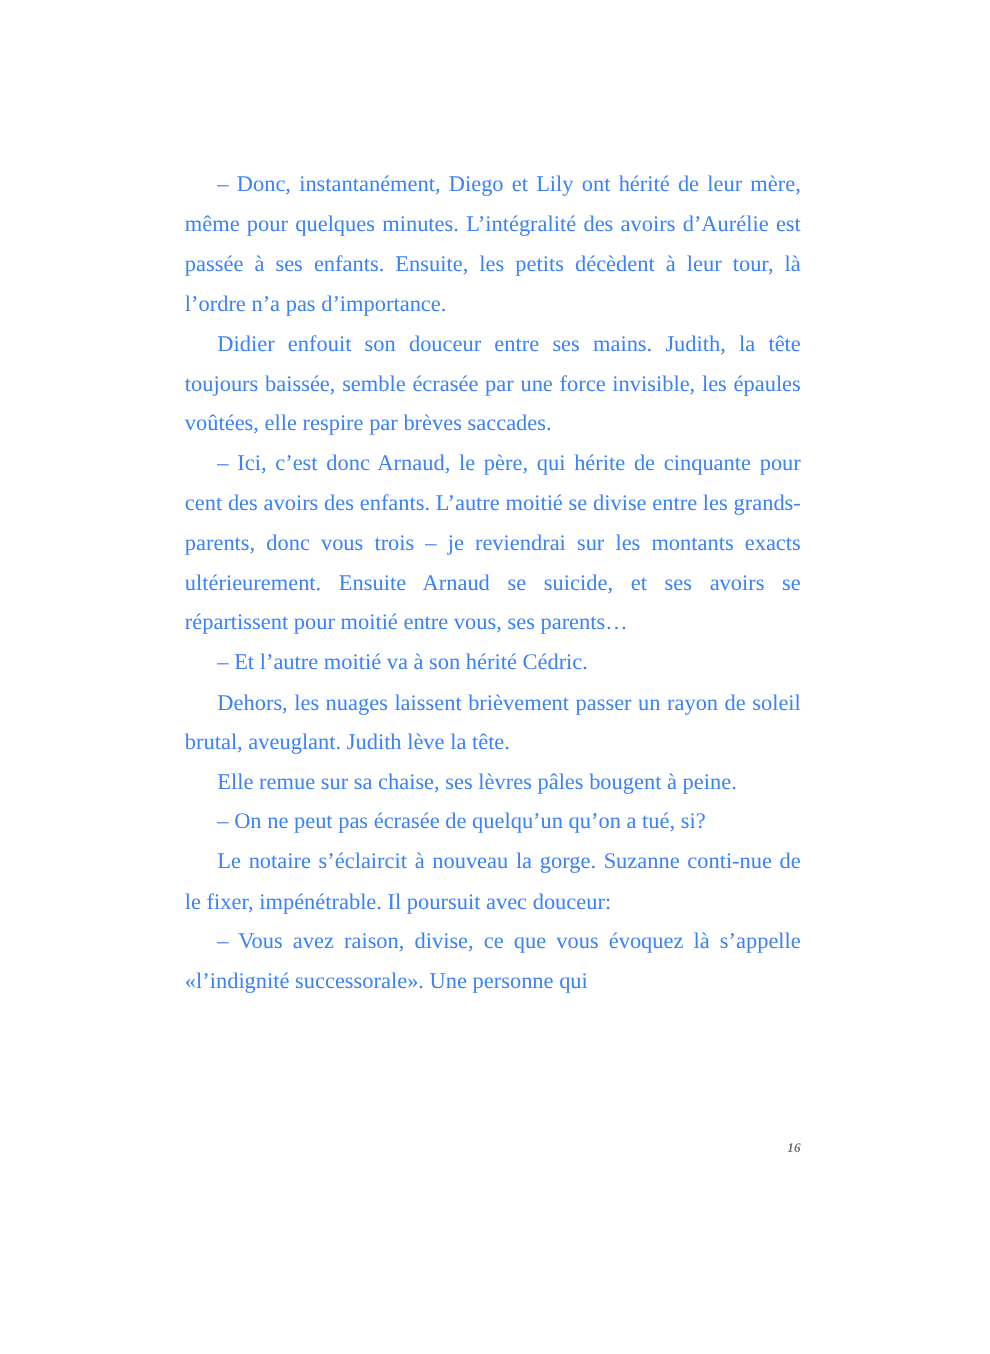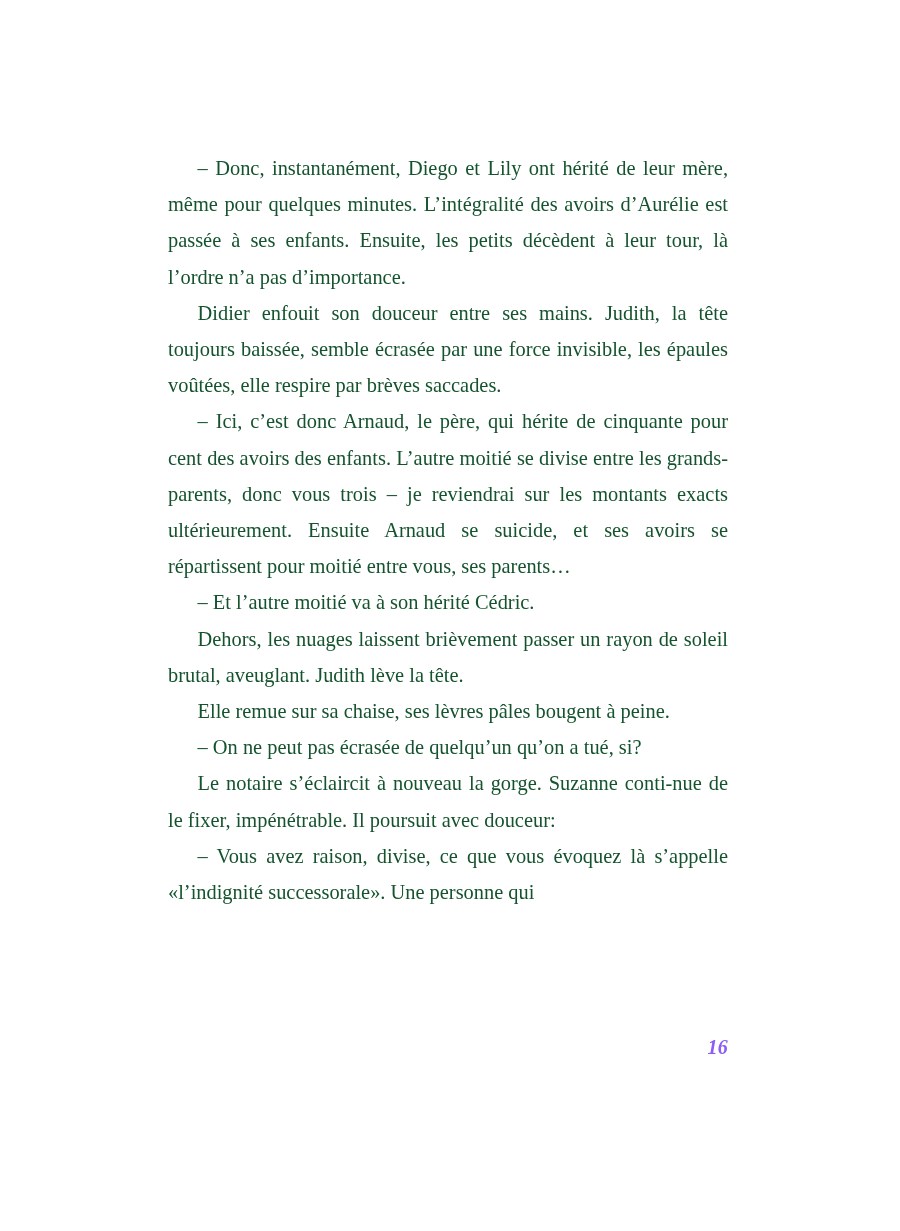--- a/index.html
+++ b/index.html
@@ -16,42 +16,42 @@
     overflow: hidden;
   }
   .text-block {
     position: absolute;
     left: 168px;
     top: 150px;
     width: 560px;
     font-family: "Liberation Serif", serif;
     font-size: 20.4px;
     line-height: 36.2px;
-    color: #14532d;
+    color: #3b82f6;
     text-align: justify;
     text-justify: inter-word;
     -webkit-hyphens: none;
     hyphens: none;
   }
   .text-block p {
     margin: 0;
     text-indent: 1.45em;
   }
   .text-block p.dash {
     text-indent: 1.45em;
   }
   .folio {
     position: absolute;
     right: 172px;
     top: 1036px;
     font-family: "Liberation Serif", serif;
     font-style: italic;
     font-weight: bold;
-    font-size: 20px;
-    color: #8b5cf6;
+    font-size: 12px;
+    color: #737373;
     letter-spacing: 0.2px;
   }
 </style>
 </head>
 <body>
 
 <div class="page">
 
   <div class="text-block">
     <p class="dash">– Donc, instantanément, Diego et Lily ont hérité de leur mère, même pour quelques minutes. L’intégralité des avoirs d’Aurélie est passée à ses enfants. Ensuite, les petits décèdent à leur tour, là l’ordre n’a pas d’importance.</p>

